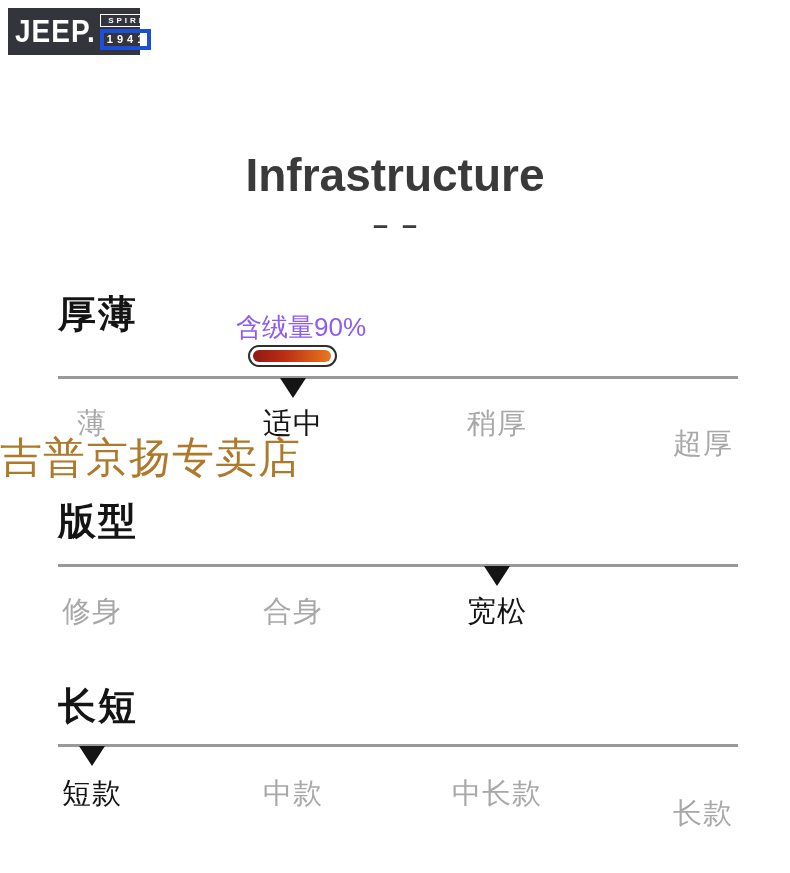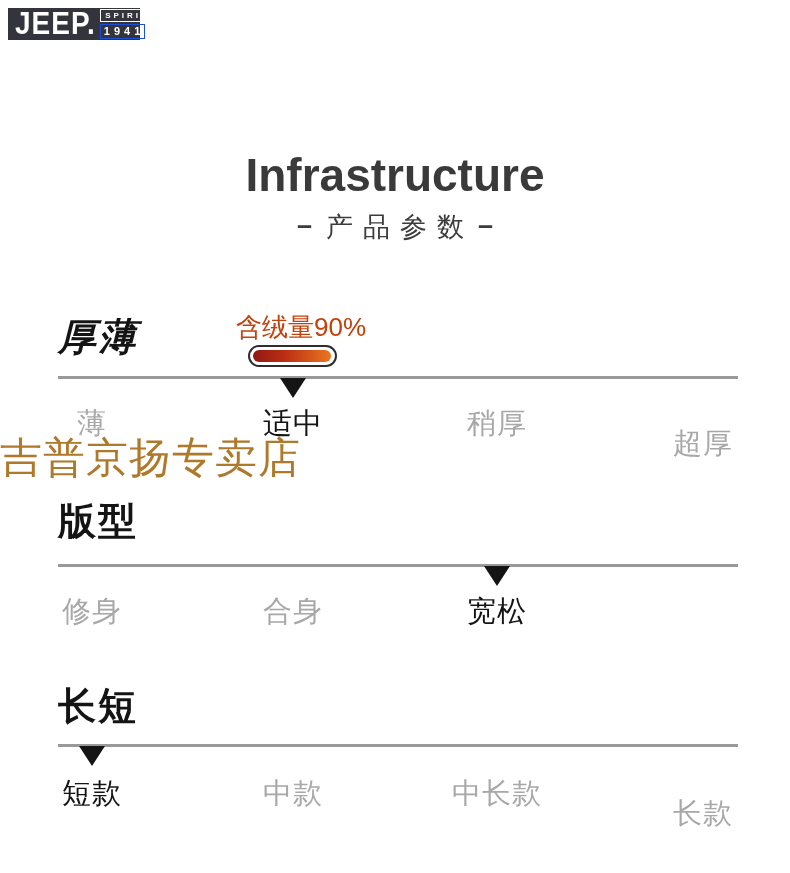--- a/index.html
+++ b/index.html
@@ -4,35 +4,35 @@
 <style>
   * { margin:0; padding:0; box-sizing:border-box; }
   html,body { background:#ffffff; }
   .page {
     position:relative; width:790px; height:873px; background:#ffffff;
     overflow:hidden; font-family:"Liberation Sans", sans-serif; color:#141414;
   }
 
   
   .logo {
-    position:absolute; left:8px; top:8px; width:132px; height:32px;
+    position:absolute; left:8px; top:8px; width:132px; height:47px;
     background:#34343c; display:flex; align-items:center; padding:4px 5px 4px 7px;
   }
   .logo-jeep {
     color:#ffffff; font-weight:bold; font-size:28px; letter-spacing:1px;
     line-height:1; transform:scaleY(1.1);
   }
   .logo-right { display:flex; flex-direction:column; gap:2px; margin-left:4px; flex:1; }
   .logo-spirit {
     border:1px solid #ffffff; color:#ffffff; font-size:8px; font-weight:bold;
     letter-spacing:3px; text-align:center; padding:2px 0 1px 2px; line-height:1;
   }
   .logo-year-row { display:flex; gap:2px; }
   .logo-year {
-    border:1px solid #1d4ed8; color:#ffffff; font-size:11px; font-weight:bold;
+    border:4px solid #1d4ed8; color:#ffffff; font-size:11px; font-weight:bold;
     letter-spacing:4px; text-align:center; padding:1px 0 1px 3px; line-height:1; flex:1;
   }
   .logo-strip { width:5px; border:1px solid #ffffff; }
 
   
   .title {
     position:absolute; top:150px; left:0; width:100%; text-align:center;
     font-size:46px; font-weight:bold; color:#3a3a3a; line-height:1.1; letter-spacing:0;
   }
   .subtitle {
@@ -41,25 +41,25 @@
     font-size:27px; color:#3c3c3c; line-height:1.2;
   }
   .subtitle .dash { font-weight:bold; transform:translateY(-2px); }
   .subtitle-text { letter-spacing:10px; margin-right:-10px; }
 
   
   .sec-heading {
     position:absolute; left:58px; font-size:38px; font-weight:bold; color:#141414;
     line-height:1.1; letter-spacing:2px;
   }
-  .h1 { top:317px;font-style:italic; }
+  .h1 { top:294px; }
   .h2 { top:501px; }
   .h3 { top:686px; }
 
-  .gauge-label { position:absolute; left:236px; top:310px; font-size:26px; color:#c2410c; }
+  .gauge-label { position:absolute; left:236px; top:310px; font-size:26px; color:#8b5cf6; }
   .gauge-pill {
     position:absolute; left:248px; top:345px; width:89px; height:22px;
     border:2px solid #2e2e2e; border-radius:12px; background:#ffffff;
   }
   .gauge-fill {
     position:absolute; left:3px; top:3px; height:12px; border-radius:7px;
     background:linear-gradient(90deg, #8f1a12 0%, #bb2d14 40%, #e8771f 100%);
   }
 
   .scale-line { position:absolute; left:58px; width:680px; height:3px; background:#999999; }
@@ -99,21 +99,20 @@
       <div class="logo-year-row">
         <span class="logo-year">1941</span>
         <span class="logo-strip"></span>
       </div>
     </div>
   </div>
 
   <div class="title">Infrastructure</div>
   <div class="subtitle">
     <span class="dash">–</span>
-    <span class="subtitle-text">产品参数</span>
     <span class="dash">–</span>
   </div>
 
   <div class="sec-heading h1">厚薄</div>
   <div class="gauge-label">含绒量90%</div>
   <div class="gauge-pill">
     <div class="gauge-fill" style="width: 92%;"></div>
   </div>
   <div class="scale-line l1"></div>
   <div class="marker m1 pos-1"></div>

